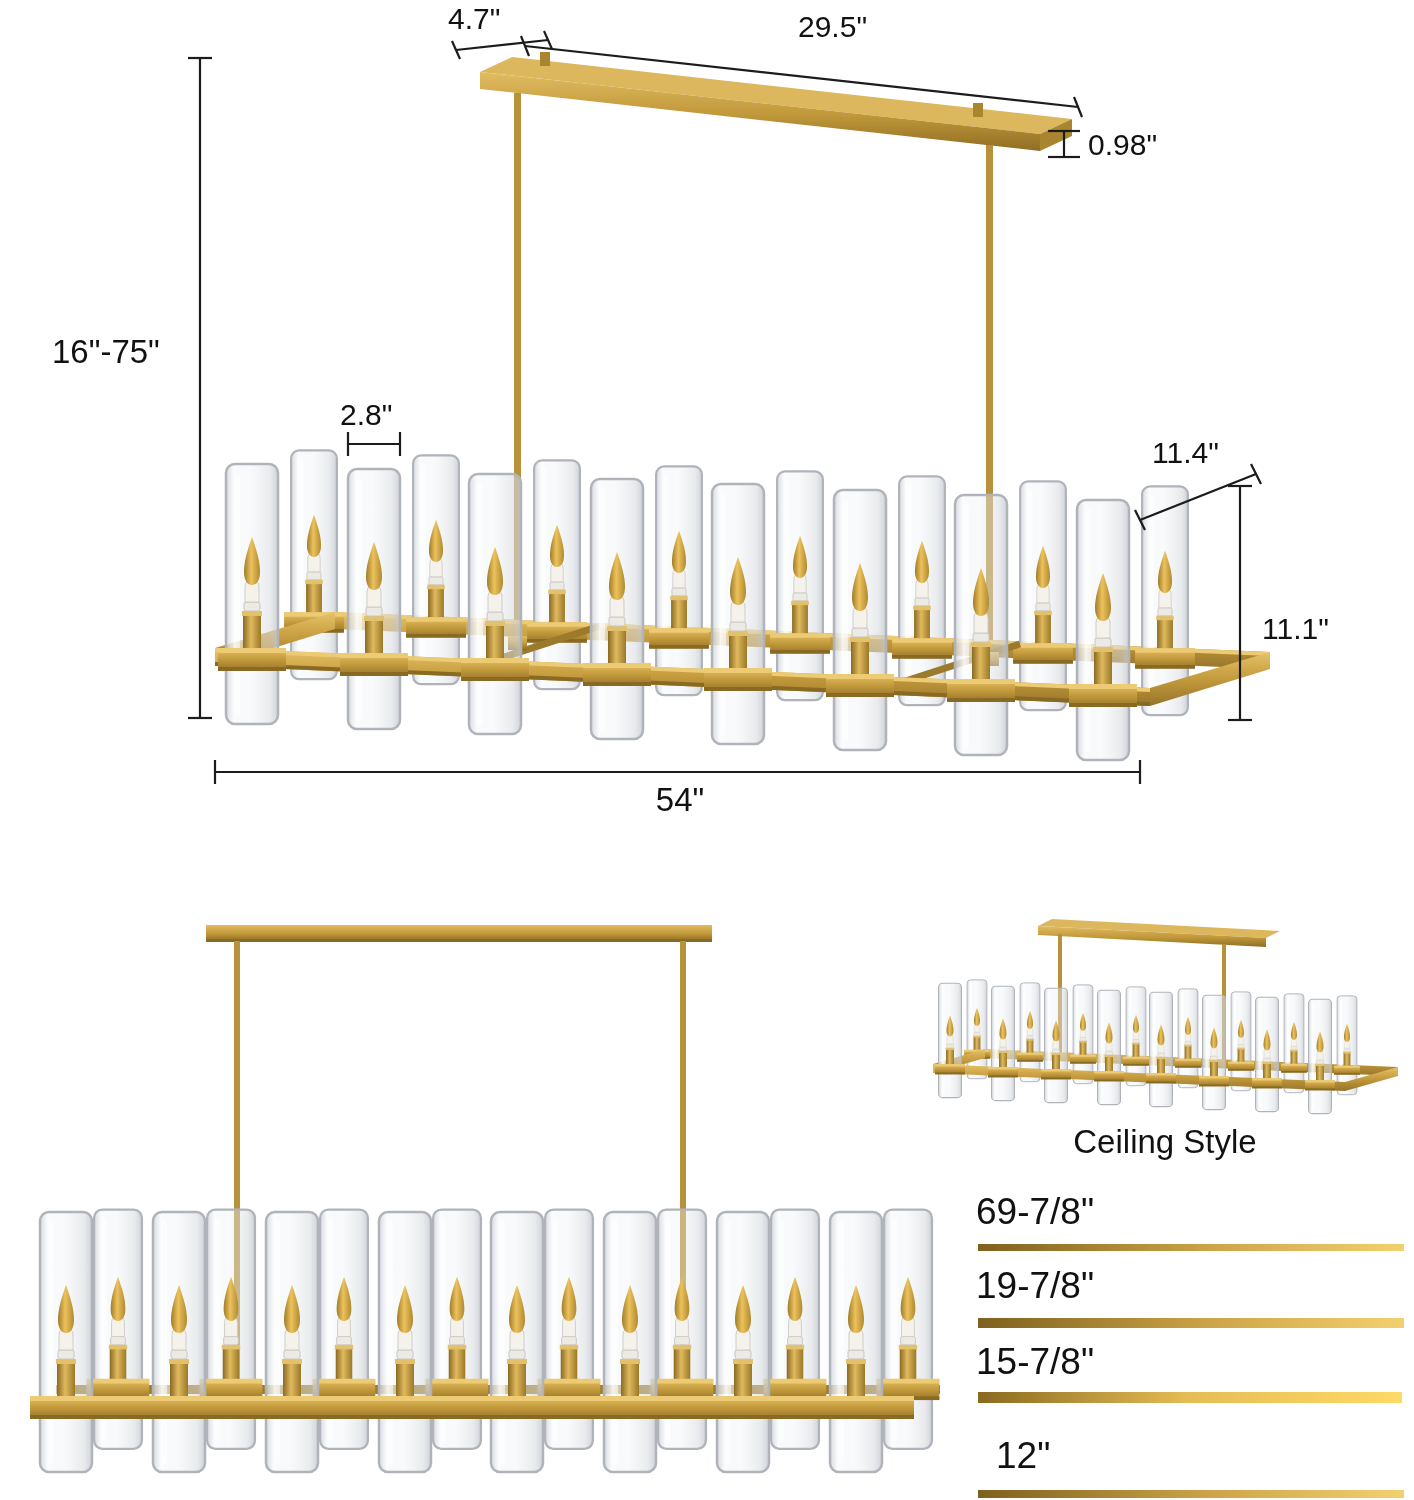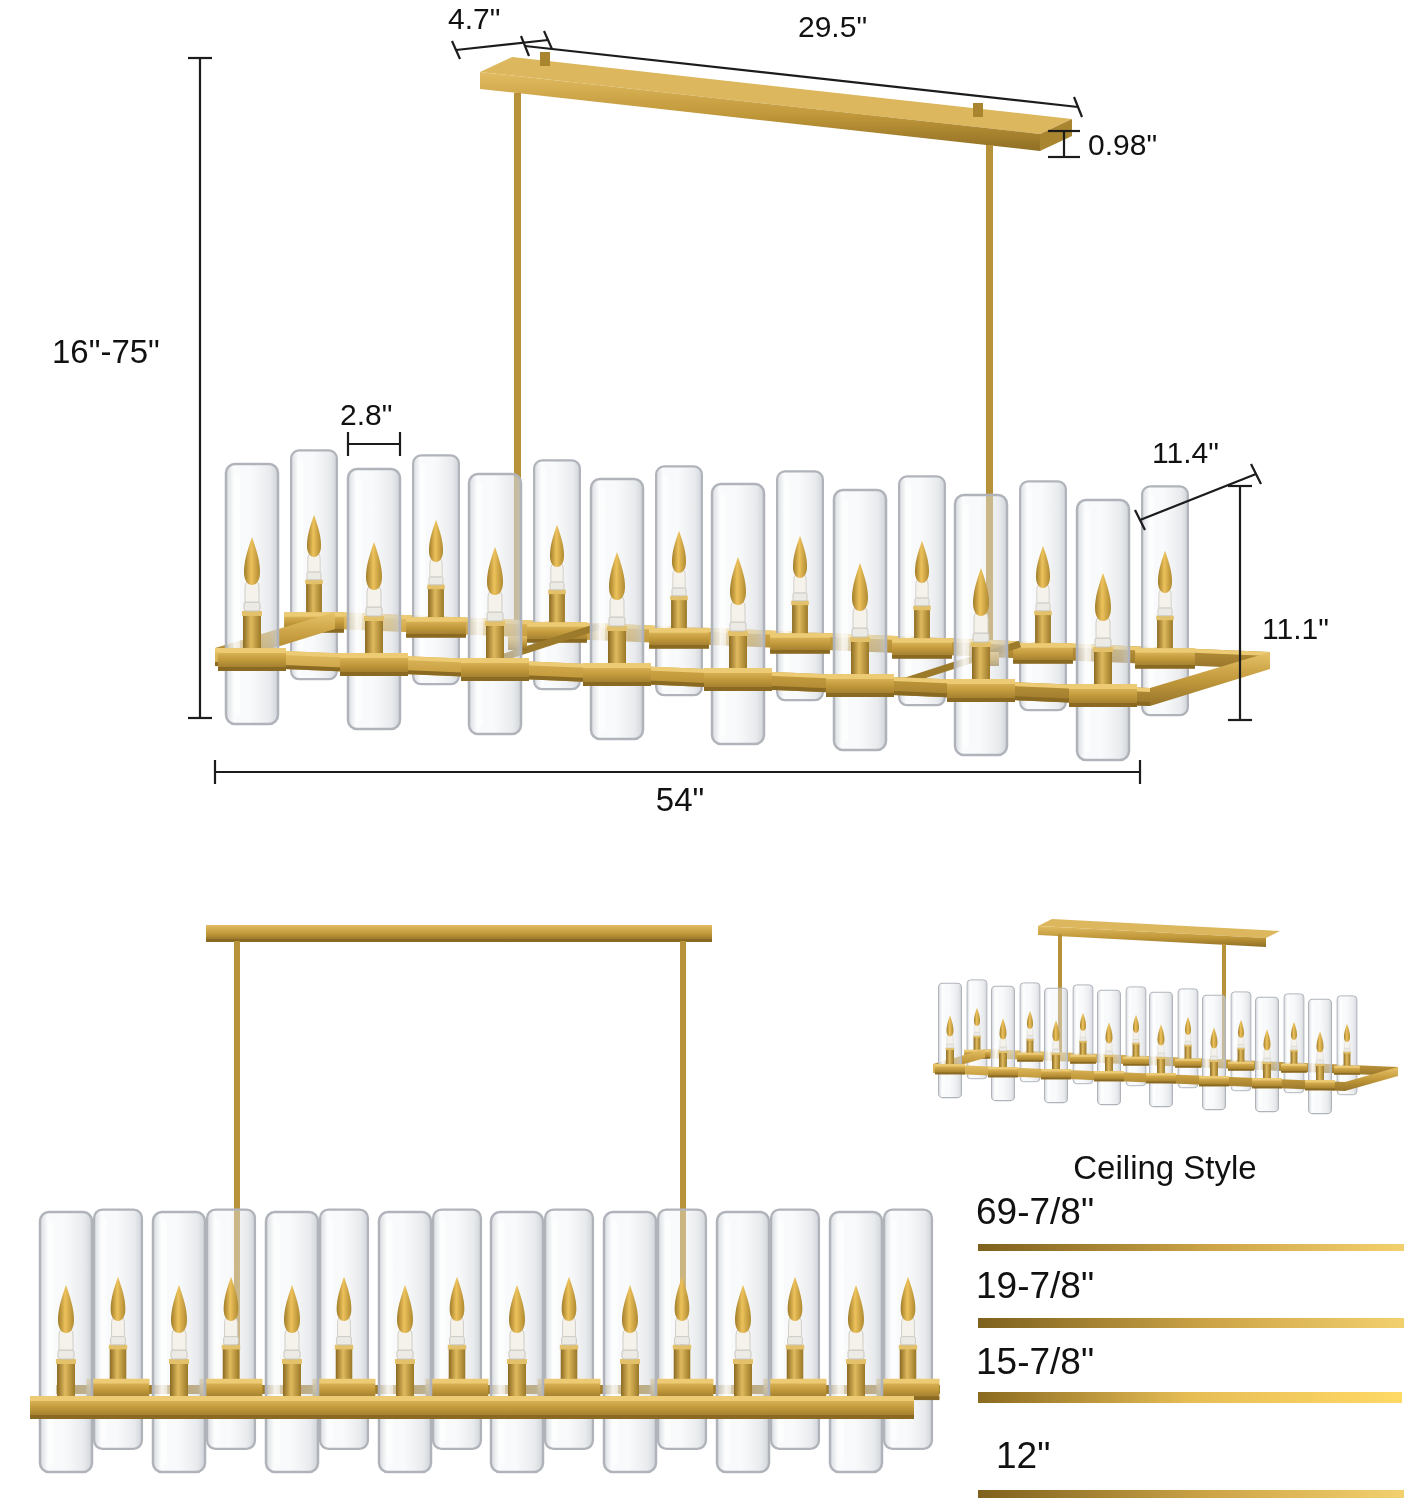--- a/index.html
+++ b/index.html
@@ -250,20 +250,20 @@
 
 <div class="lbl" style="left:448px; top:2px;">4.7"</div>
 <div class="lbl" style="left:798px; top:10px;">29.5"</div>
 <div class="lbl" style="left:1088px; top:128px;">0.98"</div>
 <div class="lbl big" style="left:52px; top:334px;">16"-75"</div>
 <div class="lbl" style="left:340px; top:398px;">2.8"</div>
 <div class="lbl" style="left:1152px; top:436px;">11.4"</div>
 <div class="lbl" style="left:1262px; top:612px;">11.1"</div>
 <div class="lbl big center" style="left:600px; top:782px; width:160px;">54"</div>
 
-<div class="lbl big center" style="left:935px; top:1150px; width:460px;">Ceiling Style</div>
+<div class="lbl big center" style="left:935px; top:1124px; width:460px;">Ceiling Style</div>
 
 <div class="lbl rod" style="left:976px; top:1192px;">69-7/8"</div>
 <div class="lbl rod" style="left:976px; top:1266px;">19-7/8"</div>
 <div class="lbl rod" style="left:976px; top:1342px;">15-7/8"</div>
 <div class="lbl rod" style="left:996px; top:1436px;">12"</div>
 
 </div>
 
 </body></html>

